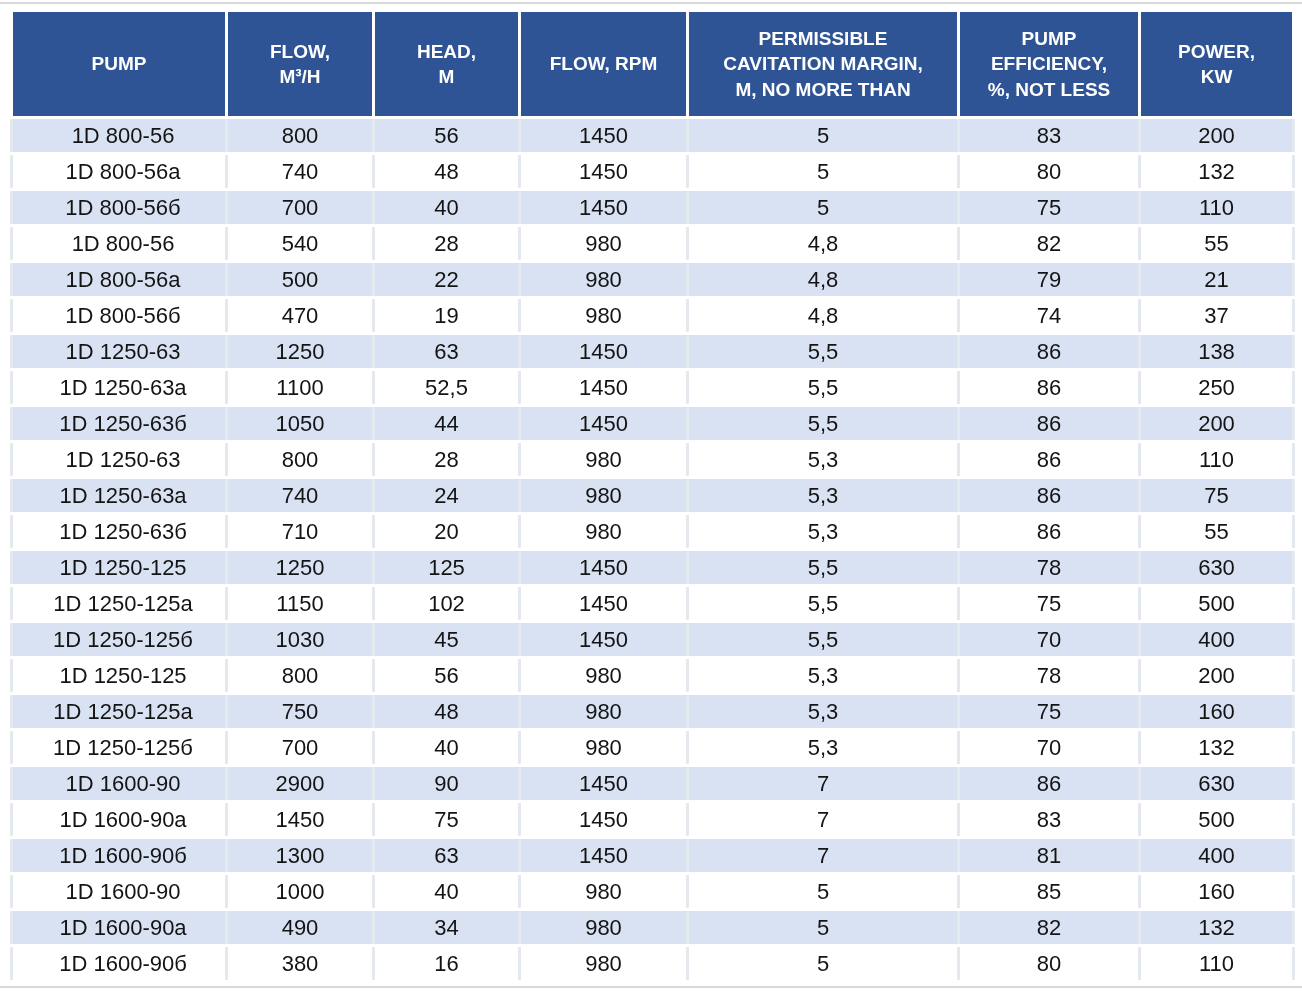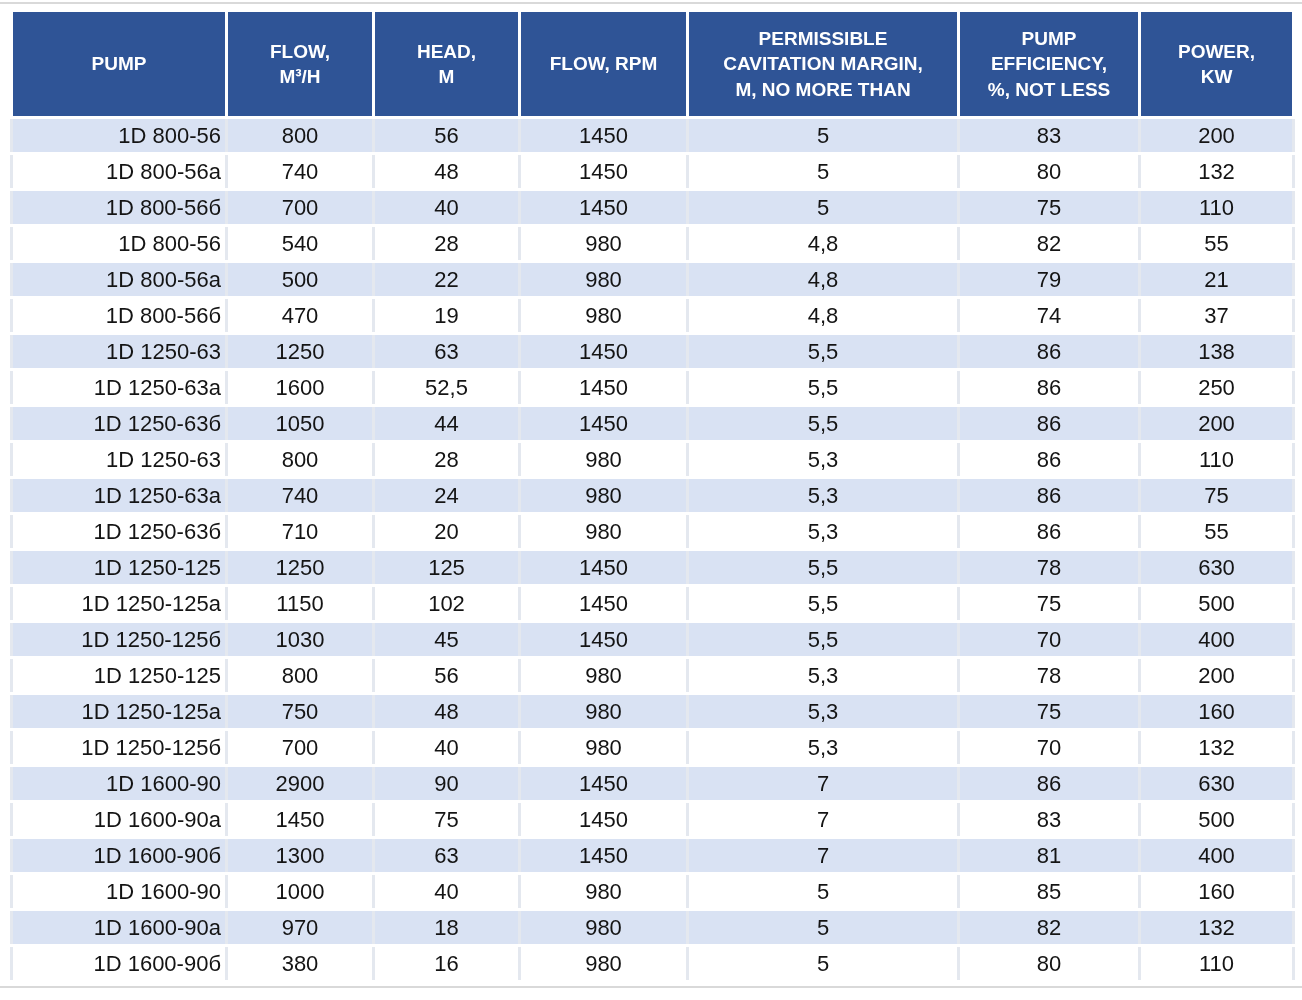--- a/index.html
+++ b/index.html
@@ -66,21 +66,21 @@
     border-top:3px solid #ffffff;
     border-bottom:3px solid #ffffff;
     border-left:3px solid var(--grid-line);
     border-right:3px solid var(--grid-line);
     background:var(--row-bg);
   }
   .pump-table tr.alt td{
     background:var(--row-alt-bg);
   }
   .pump-table td.cell-pump{
-    text-align:right;
+    text-align:center;
     padding-left:12px;
   }
   
   .col-pump{width:215px;}
   .col-flow{width:147px;}
   .col-head{width:146px;}
   .col-speed{width:168px;}
   .col-cavitation{width:271px;}
   .col-efficiency{width:181px;}
   .col-power{width:154px;}
@@ -177,21 +177,21 @@
           <td class="cell-pump">1D 1250-63</td>
           <td class="cell-flow">1250</td>
           <td class="cell-head">63</td>
           <td class="cell-speed">1450</td>
           <td class="cell-cavitation">5,5</td>
           <td class="cell-efficiency">86</td>
           <td class="cell-power">138</td>
         </tr>
         <tr>
           <td class="cell-pump">1D 1250-63a</td>
-          <td class="cell-flow">1600</td>
+          <td class="cell-flow">1100</td>
           <td class="cell-head">52,5</td>
           <td class="cell-speed">1450</td>
           <td class="cell-cavitation">5,5</td>
           <td class="cell-efficiency">86</td>
           <td class="cell-power">250</td>
         </tr>
         <tr class="alt">
           <td class="cell-pump">1D 1250-63б</td>
           <td class="cell-flow">1050</td>
           <td class="cell-head">44</td>
@@ -312,22 +312,22 @@
           <td class="cell-pump">1D 1600-90</td>
           <td class="cell-flow">1000</td>
           <td class="cell-head">40</td>
           <td class="cell-speed">980</td>
           <td class="cell-cavitation">5</td>
           <td class="cell-efficiency">85</td>
           <td class="cell-power">160</td>
         </tr>
         <tr class="alt">
           <td class="cell-pump">1D 1600-90a</td>
-          <td class="cell-flow">970</td>
-          <td class="cell-head">18</td>
+          <td class="cell-flow">490</td>
+          <td class="cell-head">34</td>
           <td class="cell-speed">980</td>
           <td class="cell-cavitation">5</td>
           <td class="cell-efficiency">82</td>
           <td class="cell-power">132</td>
         </tr>
         <tr>
           <td class="cell-pump">1D 1600-90б</td>
           <td class="cell-flow">380</td>
           <td class="cell-head">16</td>
           <td class="cell-speed">980</td>

